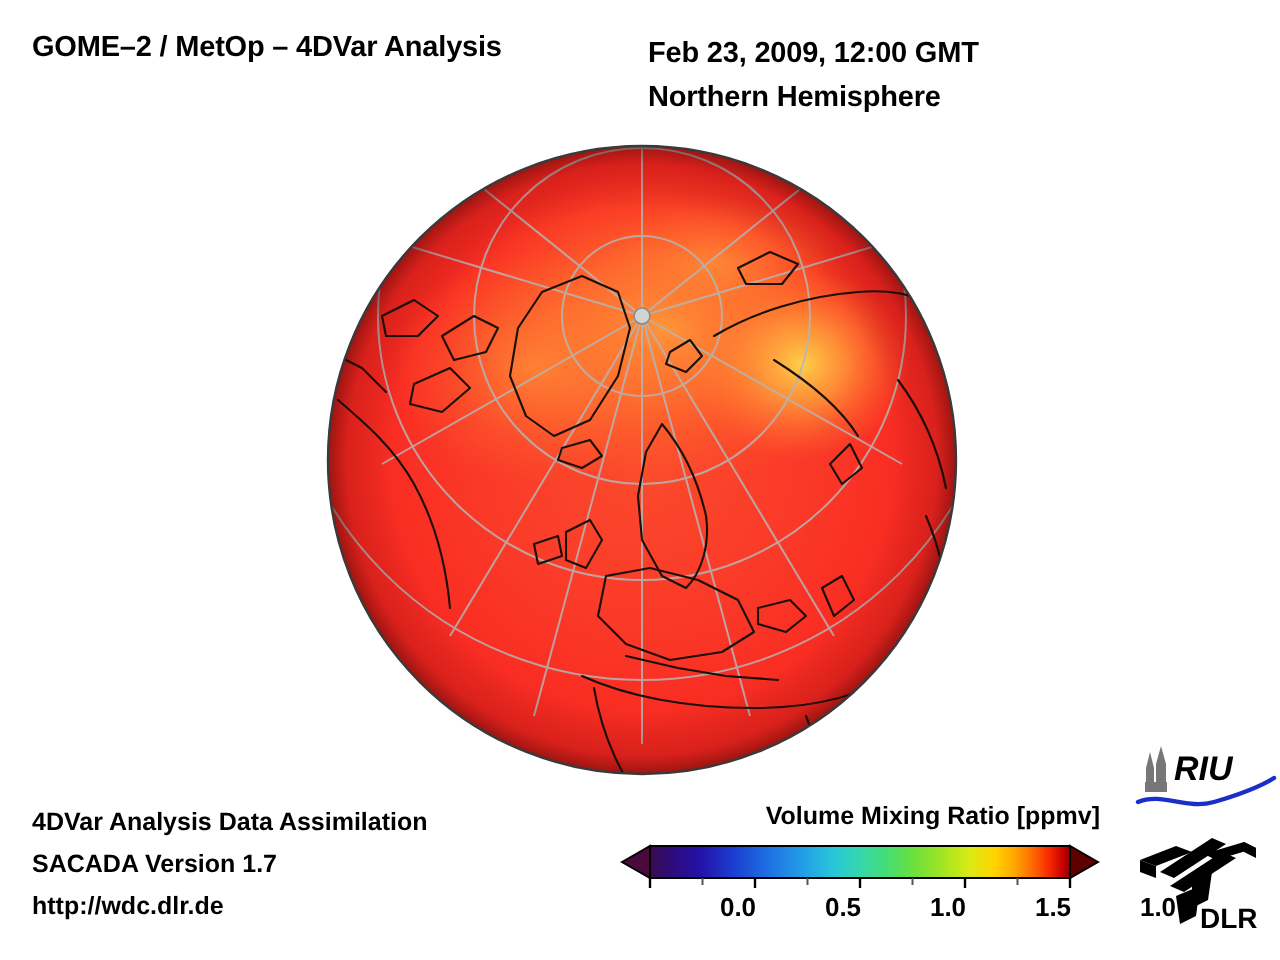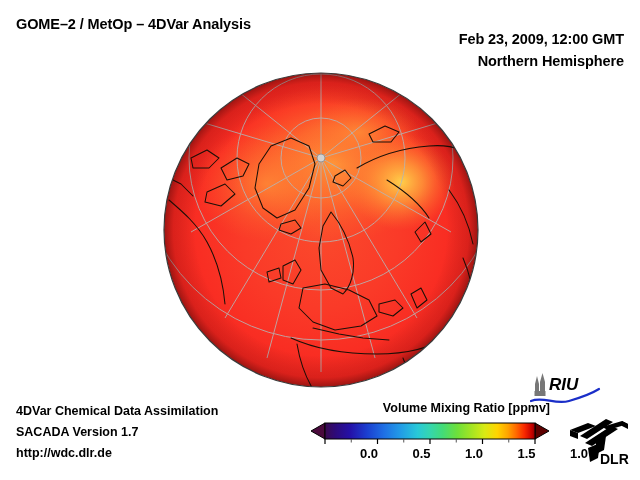--- a/index.html
+++ b/index.html
@@ -21,23 +21,23 @@
   
   .hdr-left {
     position: absolute;
     left: 16px;
     top: 13px;
     width: 330px;
   }
   .hdr-right {
     position: absolute;
     right: 16px;
-    top: 28px;
+    top: 16px;
     width: 300px;
-    text-align: right;
+    text-align: left;
   }
   .hdr-line {
     font-size: 14.5px;
     font-weight: bold;
     line-height: 22px;
     white-space: nowrap;
     letter-spacing: -0.1px;
   }
   .sub { font-size: 10px; vertical-align: -0.25em; }
 
@@ -99,21 +99,21 @@
     top: 0;
     font-size: 13px;
     font-weight: bold;
     transform: translateX(-50%);
     white-space: nowrap;
   }
 
   
   #riu-logo {
     position: absolute;
-    left: 529px;
+    left: 567px;
     top: 372px;
     width: 72px;
     height: 34px;
   }
   #dlr-logo {
     position: absolute;
     left: 566px;
     top: 410px;
     width: 66px;
     height: 58px;
@@ -244,21 +244,21 @@
       <circle cx="158" cy="158" r="157" fill="url(#limbDark)"></circle>
     </g>
 
     <circle cx="158" cy="86" r="4" fill="#d2d2d2" stroke="#8a8a8a" stroke-width="0.8"></circle>
 
     <circle cx="158" cy="158" r="157" fill="none" stroke="#3a3a3a" stroke-width="1.2"></circle>
   </svg>
 </div>
 
 <div class="footer-left">
-  <div class="footer-line">4DVar Chemical Data Assimilation</div>
+  <div class="footer-line">4DVar Analysis Data Assimilation</div>
   <div class="footer-line">SACADA Version 1.7</div>
   <div class="footer-line">http://wdc.dlr.de</div>
 </div>
 
 <div id="cbar-block">
   <div id="cbar-title">Volume Mixing Ratio [ppmv]</div>
 
   <svg id="cbar-svg" viewBox="0 0 240 24" preserveAspectRatio="none">
     <defs>
       <linearGradient id="jetGrad" x1="0" y1="0" x2="1" y2="0">

